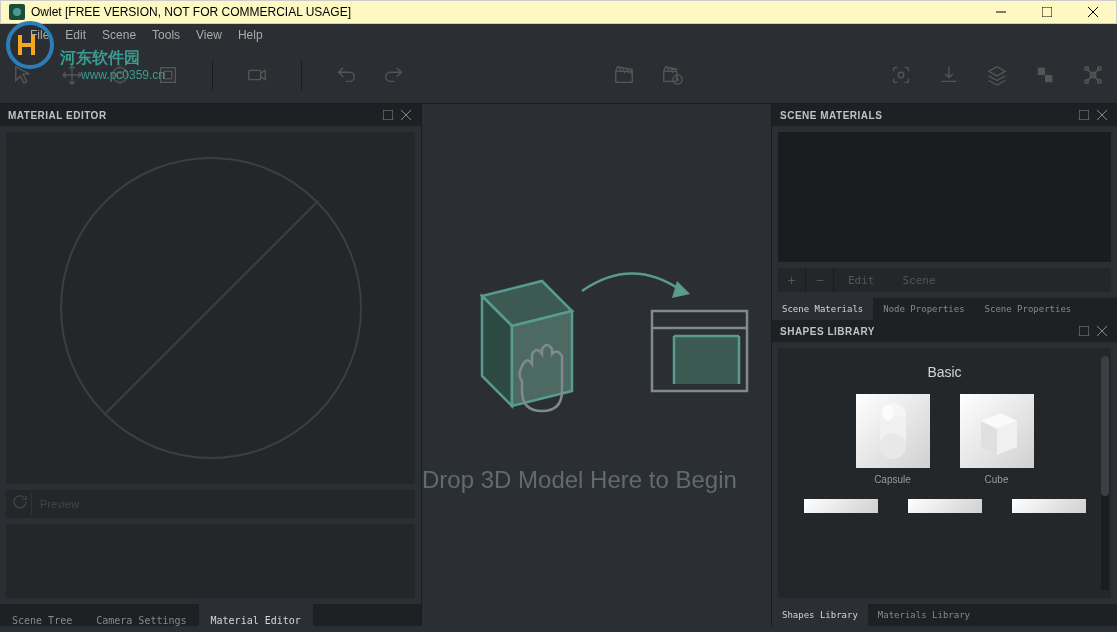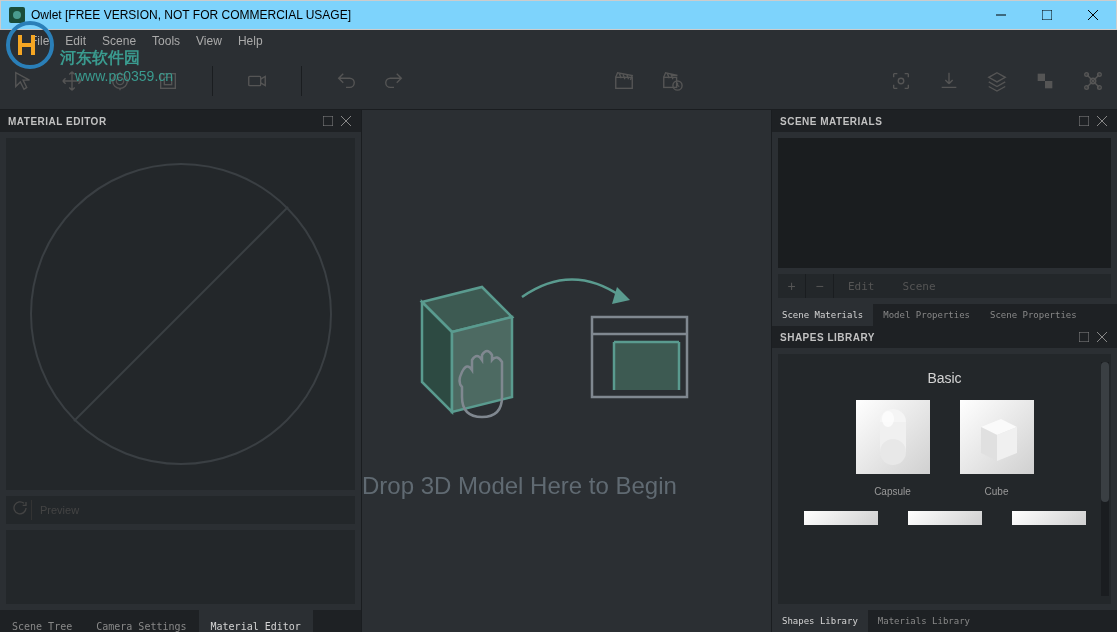--- a/index.html
+++ b/index.html
@@ -1,34 +1,34 @@
 <!DOCTYPE html>
 <html><head>
 <meta charset="utf-8">
 <style>
 *{margin:0;padding:0;box-sizing:border-box;font-family:"Segoe UI",Arial,sans-serif}
 body{width:1117px;height:632px;background:#2b2f33;overflow:hidden;position:relative}
-.titlebar{height:30px;background:#7dd3fc;display:flex;align-items:center;padding:0 0 0 8px;border:1px solid #ccc}
+.titlebar{height:24px;background:#fef9c3;display:flex;align-items:center;padding:0 0 0 8px;border:1px solid #ccc}
 .titlebar .app-icon{width:16px;height:16px;background:#1a4d3a;border-radius:2px;margin-right:6px;display:flex;align-items:center;justify-content:center}
 .titlebar .title-text{font-size:12px;color:#000;flex:1}
 .titlebar .win-controls{display:flex;height:100%}
 .titlebar .win-btn{width:46px;height:100%;display:flex;align-items:center;justify-content:center;font-size:12px;cursor:pointer}
 .watermark{position:absolute;top:20px;left:5px;z-index:100;pointer-events:none}
 .watermark .wm-logo{width:50px;height:50px;position:relative}
 .watermark .wm-text{color:#3a9b8f;font-size:16px;font-weight:bold;position:absolute;top:28px;left:55px;white-space:nowrap}
-.watermark .wm-url{color:#3a9b8f;font-size:14px;position:absolute;top:48px;left:70px}
+.watermark .wm-url{color:#3a9b8f;font-size:12px;position:absolute;top:48px;left:76px}
 .menubar{height:22px;background:#2b2f33;display:flex;align-items:center;padding-left:30px;gap:16px}
 .menubar .menu-item{color:#aaa;font-size:12px;cursor:pointer}
 .toolbar{height:58px;background:#2b2f33;display:flex;align-items:center;padding:0 12px;border-bottom:1px solid #1a1d20}
 .toolbar .tb-group{display:flex;gap:24px;align-items:center}
 .toolbar .tb-spacer{flex:1}
 .toolbar .tb-icon{width:24px;height:24px;display:flex;align-items:center;justify-content:center;cursor:pointer;color:#555}
 .toolbar .tb-sep{width:1px;height:30px;background:#1a1d20;margin:0 8px}
 .workspace{display:flex;height:522px}
-.left-panel{width:362px;background:#2b2f33;display:flex;flex-direction:column;border-right:1px solid #1a1d20}
+.left-panel{width:422px;background:#2b2f33;display:flex;flex-direction:column;border-right:1px solid #1a1d20}
 .panel-header{height:22px;background:#1e2124;display:flex;align-items:center;padding:0 8px;color:#c2c2c2;font-size:10px;font-weight:bold;letter-spacing:.5px}
 .panel-header .spacer{flex:1}
 .panel-header .ph-icon{width:14px;height:14px;margin-left:4px;cursor:pointer;display:flex;align-items:center;justify-content:center;color:#888}
 .material-preview{flex:1;padding:10px;display:flex;align-items:center;justify-content:center;background:#23272a;margin:6px;position:relative}
 .no-material{width:310px;height:310px}
 .preview-bar{height:28px;background:#23272a;margin:0 6px 6px 6px;display:flex;align-items:center;padding:0 6px;gap:8px}
 .preview-bar .refresh-icon{width:20px;height:20px;color:#444;cursor:pointer;border-right:1px solid #333;padding-right:8px}
 .preview-bar .preview-label{color:#444;font-size:11px}
 .material-props{height:74px;background:#23272a;margin:0 6px 6px 6px}
 .left-tabs{height:22px;background:#1e2124;display:flex}
@@ -41,21 +41,21 @@
 .scene-materials-body{height:130px;background:#1a1d1f;margin:6px}
 .scene-materials-bar{height:24px;background:#23272a;margin:0 6px 6px 6px;display:flex;align-items:center}
 .sm-btn{width:28px;height:100%;display:flex;align-items:center;justify-content:center;color:#555;font-size:14px;cursor:pointer;border-right:1px solid #1a1d20}
 .sm-btn-text{padding:0 14px;color:#555;font-size:11px;cursor:pointer;font-family:monospace}
 .right-tabs{height:22px;background:#1e2124;display:flex}
 .right-tabs .tab{padding:0 10px;font-size:9px;color:#888;display:flex;align-items:center;cursor:pointer;font-family:monospace}
 .right-tabs .tab.active{background:#2b2f33;color:#d4d4d4}
 .shapes-body{flex:1;background:#23272a;margin:6px;overflow:auto;padding:8px;position:relative}
 .shapes-category{text-align:center;color:#d4d4d4;font-size:14px;font-weight:normal;margin:8px 0 14px 0}
 .shapes-grid{display:flex;gap:30px;justify-content:center;flex-wrap:wrap}
-.shape-item{display:flex;flex-direction:column;align-items:center;gap:12px;cursor:pointer}
+.shape-item{display:flex;flex-direction:column;align-items:center;gap:6px;cursor:pointer}
 .shape-thumb{width:74px;height:74px;background:linear-gradient(135deg,#fff 0%,#d0d0d0 100%);display:flex;align-items:center;justify-content:center}
 .shape-label{color:#999;font-size:10px}
 .shapes-grid2{display:flex;gap:30px;justify-content:center;margin-top:14px}
 .shape-thumb2{width:74px;height:14px;background:linear-gradient(135deg,#fff 0%,#d0d0d0 100%)}
 .shapes-scrollbar{position:absolute;right:2px;top:8px;bottom:8px;width:8px;background:#1a1d20}
 .shapes-scrollthumb{width:100%;height:60%;background:#3a3f43;border-radius:4px}
 </style>
 </head>
 <body>
 
@@ -286,21 +286,21 @@
     </div>
     <div class="scene-materials-body"></div>
     <div class="scene-materials-bar">
       <div class="sm-btn">+</div>
       <div class="sm-btn">−</div>
       <div class="sm-btn-text">Edit</div>
       <div class="sm-btn-text">Scene</div>
     </div>
     <div class="right-tabs">
       <div class="tab active">Scene Materials</div>
-      <div class="tab">Model Properties</div>
+      <div class="tab">Node Properties</div>
       <div class="tab">Scene Properties</div>
     </div>
 
     <div class="panel-header">
       <span>SHAPES LIBRARY</span>
       <span class="spacer"></span>
       <span class="ph-icon">
           <svg width="10" height="10">
             <rect x="0" y="0" width="10" height="10" fill="none" stroke="currentColor"></rect>
           </svg>

